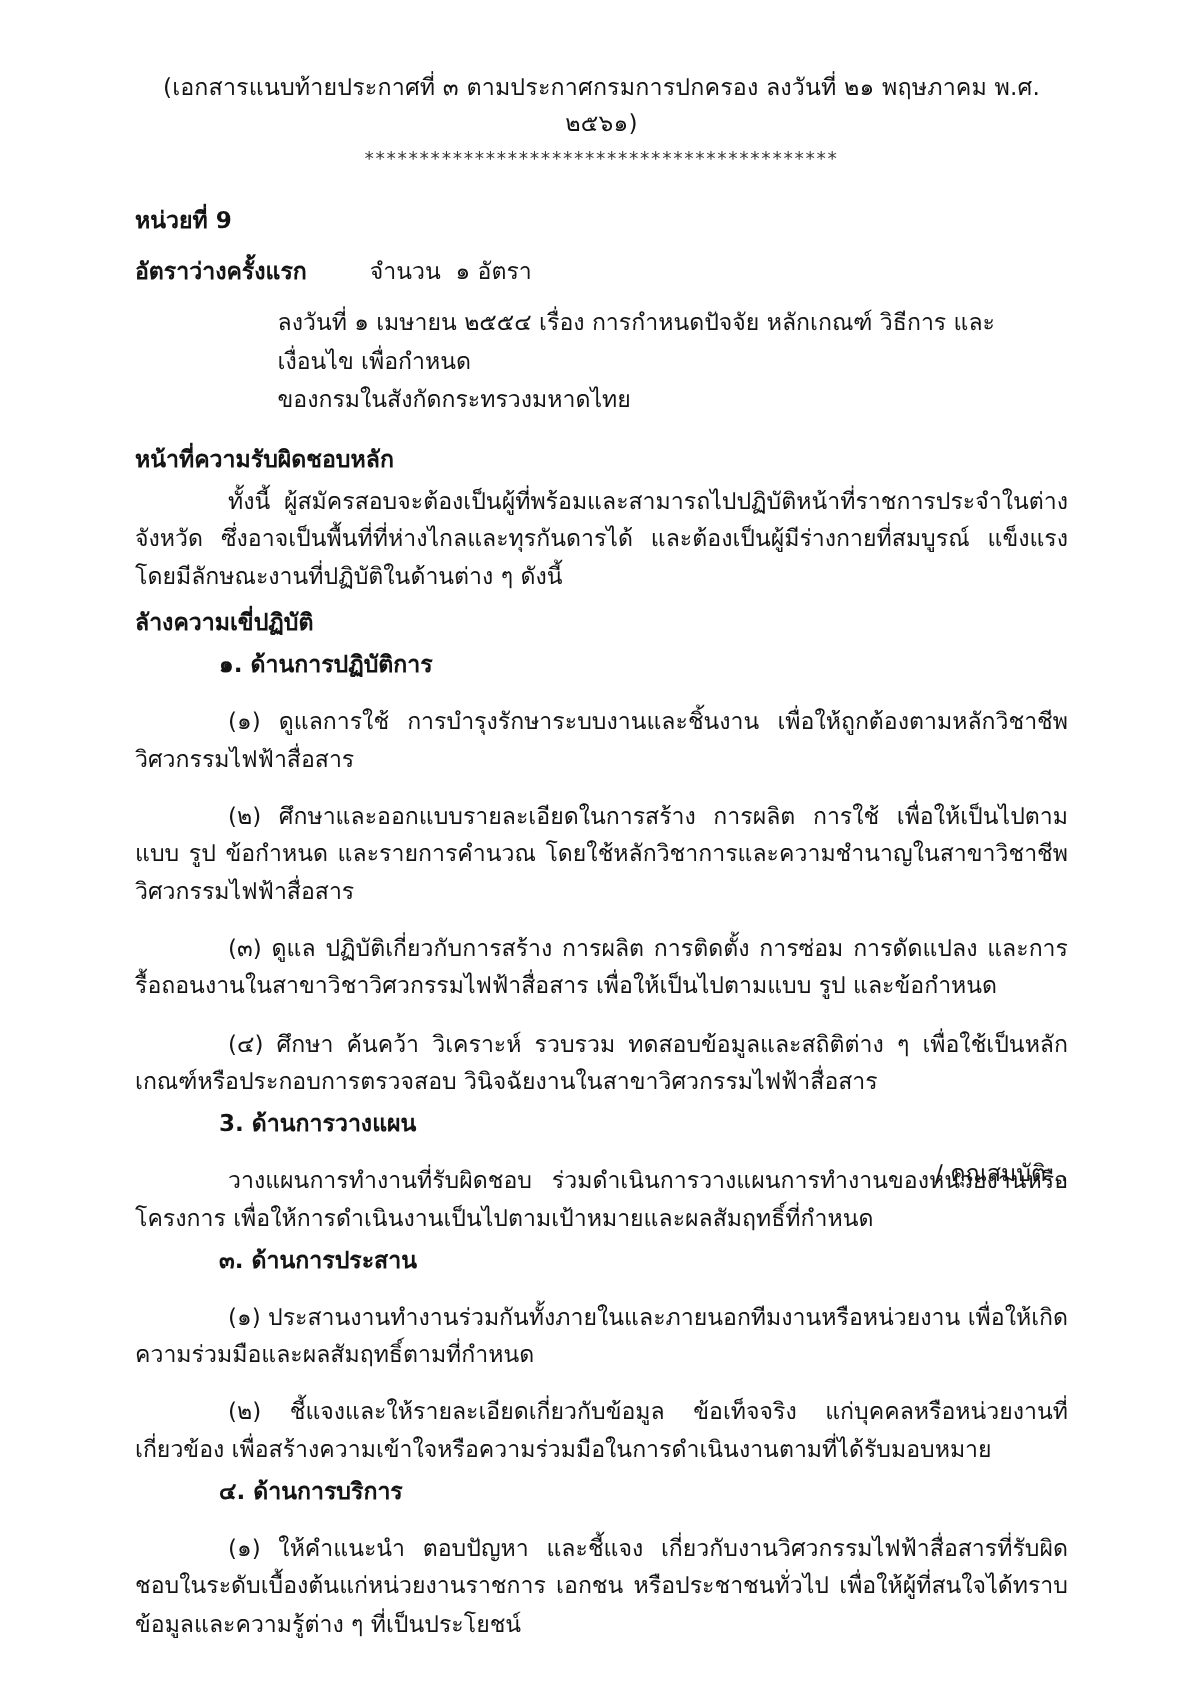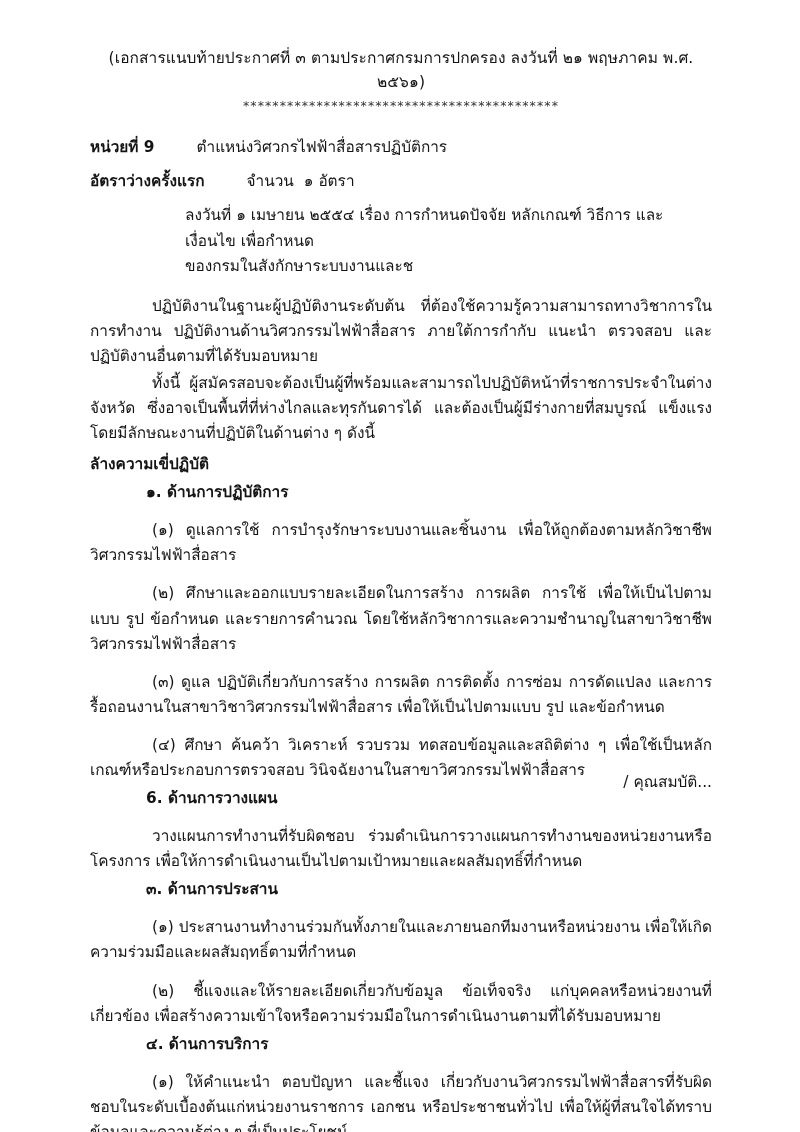--- a/index.html
+++ b/index.html
@@ -123,46 +123,45 @@
 
 <div class="page">
 
   <div class="doc-header">(เอกสารแนบท้ายประกาศที่ ๓ ตามประกาศกรมการปกครอง ลงวันที่ ๒๑ พฤษภาคม พ.ศ. ๒๕๖๑)</div>
 
   <div class="asterisk-rule">*******************************************</div>
 
   <div class="field-row">
     <span class="field-label">หน่วยที่ 9</span>
     <span class="field-gap-wide"></span>
-    <span class="field-value">ตำแหน่งวิศวกรไฟฟ้าสื่อสารปฏิบัติการ</span>
   </div>
 
   <div class="field-row">
     <span class="field-label">อัตราว่างครั้งแรก</span>
     <span class="field-gap-wide"></span>
     <span class="field-value"><span>จำนวน</span>&nbsp;&nbsp;<span>๑</span>&nbsp;<span>อัตรา</span></span>
   </div>
 
   <div class="salary-block">
     <div class="salary-cont">ลงวันที่ ๑ เมษายน ๒๕๕๔ เรื่อง การกำหนดปัจจัย หลักเกณฑ์ วิธีการ และเงื่อนไข เพื่อกำหนด</div>
-    <div class="salary-cont">ของกรมในสังกักษาระบบงานและช</div>
+    <div class="salary-cont">ของกรมในสังกัดกระทรวงมหาดไทย</div>
   </div>
 
-  <p class="body-para">ปฏิบัติงานในฐานะผู้ปฏิบัติงานระดับต้น ที่ต้องใช้ความรู้ความสามารถทางวิชาการในการทำงาน ปฏิบัติงานด้านวิศวกรรมไฟฟ้าสื่อสาร ภายใต้การกำกับ แนะนำ ตรวจสอบ และปฏิบัติงานอื่นตามที่ได้รับมอบหมาย</p>
+  <div class="section-head">หน้าที่ความรับผิดชอบหลัก</div>
   <p class="body-para">ทั้งนี้ ผู้สมัครสอบจะต้องเป็นผู้ที่พร้อมและสามารถไปปฏิบัติหน้าที่ราชการประจำในต่างจังหวัด ซึ่งอาจเป็นพื้นที่ที่ห่างไกลและทุรกันดารได้ และต้องเป็นผู้มีร่างกายที่สมบูรณ์ แข็งแรง โดยมีลักษณะงานที่ปฏิบัติในด้านต่าง ๆ ดังนี้</p>
 
   <div class="section-head">ลัางความเขี่ปฏิบัติ</div>
 
   <div class="sub-head">๑. ด้านการปฏิบัติการ</div>
   <p class="item-para">(๑) ดูแลการใช้ การบำรุงรักษาระบบงานและชิ้นงาน เพื่อให้ถูกต้องตามหลักวิชาชีพวิศวกรรมไฟฟ้าสื่อสาร</p>
   <p class="item-para">(๒) ศึกษาและออกแบบรายละเอียดในการสร้าง การผลิต การใช้ เพื่อให้เป็นไปตามแบบ รูป ข้อกำหนด และรายการคำนวณ โดยใช้หลักวิชาการและความชำนาญในสาขาวิชาชีพวิศวกรรมไฟฟ้าสื่อสาร</p>
   <p class="item-para">(๓) ดูแล ปฏิบัติเกี่ยวกับการสร้าง การผลิต การติดตั้ง การซ่อม การดัดแปลง และการรื้อถอนงานในสาขาวิชาวิศวกรรมไฟฟ้าสื่อสาร เพื่อให้เป็นไปตามแบบ รูป และข้อกำหนด</p>
   <p class="item-para">(๔) ศึกษา ค้นคว้า วิเคราะห์ รวบรวม ทดสอบข้อมูลและสถิติต่าง ๆ เพื่อใช้เป็นหลักเกณฑ์หรือประกอบการตรวจสอบ วินิจฉัยงานในสาขาวิศวกรรมไฟฟ้าสื่อสาร</p>
 
-  <div class="sub-head">6. ด้านการวางแผน</div>
+  <div class="sub-head">3. ด้านการวางแผน</div>
   <p class="item-para">วางแผนการทำงานที่รับผิดชอบ ร่วมดำเนินการวางแผนการทำงานของหน่วยงานหรือโครงการ เพื่อให้การดำเนินงานเป็นไปตามเป้าหมายและผลสัมฤทธิ์ที่กำหนด</p>
 
   <div class="sub-head">๓. ด้านการประสาน</div>
   <p class="item-para">(๑) ประสานงานทำงานร่วมกันทั้งภายในและภายนอกทีมงานหรือหน่วยงาน เพื่อให้เกิดความร่วมมือและผลสัมฤทธิ์ตามที่กำหนด</p>
   <p class="item-para">(๒) ชี้แจงและให้รายละเอียดเกี่ยวกับข้อมูล ข้อเท็จจริง แก่บุคคลหรือหน่วยงานที่เกี่ยวข้อง เพื่อสร้างความเข้าใจหรือความร่วมมือในการดำเนินงานตามที่ได้รับมอบหมาย</p>
 
   <div class="sub-head">๔. ด้านการบริการ</div>
   <p class="item-para">(๑) ให้คำแนะนำ ตอบปัญหา และชี้แจง เกี่ยวกับงานวิศวกรรมไฟฟ้าสื่อสารที่รับผิดชอบในระดับเบื้องต้นแก่หน่วยงานราชการ เอกชน หรือประชาชนทั่วไป เพื่อให้ผู้ที่สนใจได้ทราบข้อมูลและความรู้ต่าง ๆ ที่เป็นประโยชน์</p>
 
   <div class="page-footer">/ คุณสมบัติ...</div>

